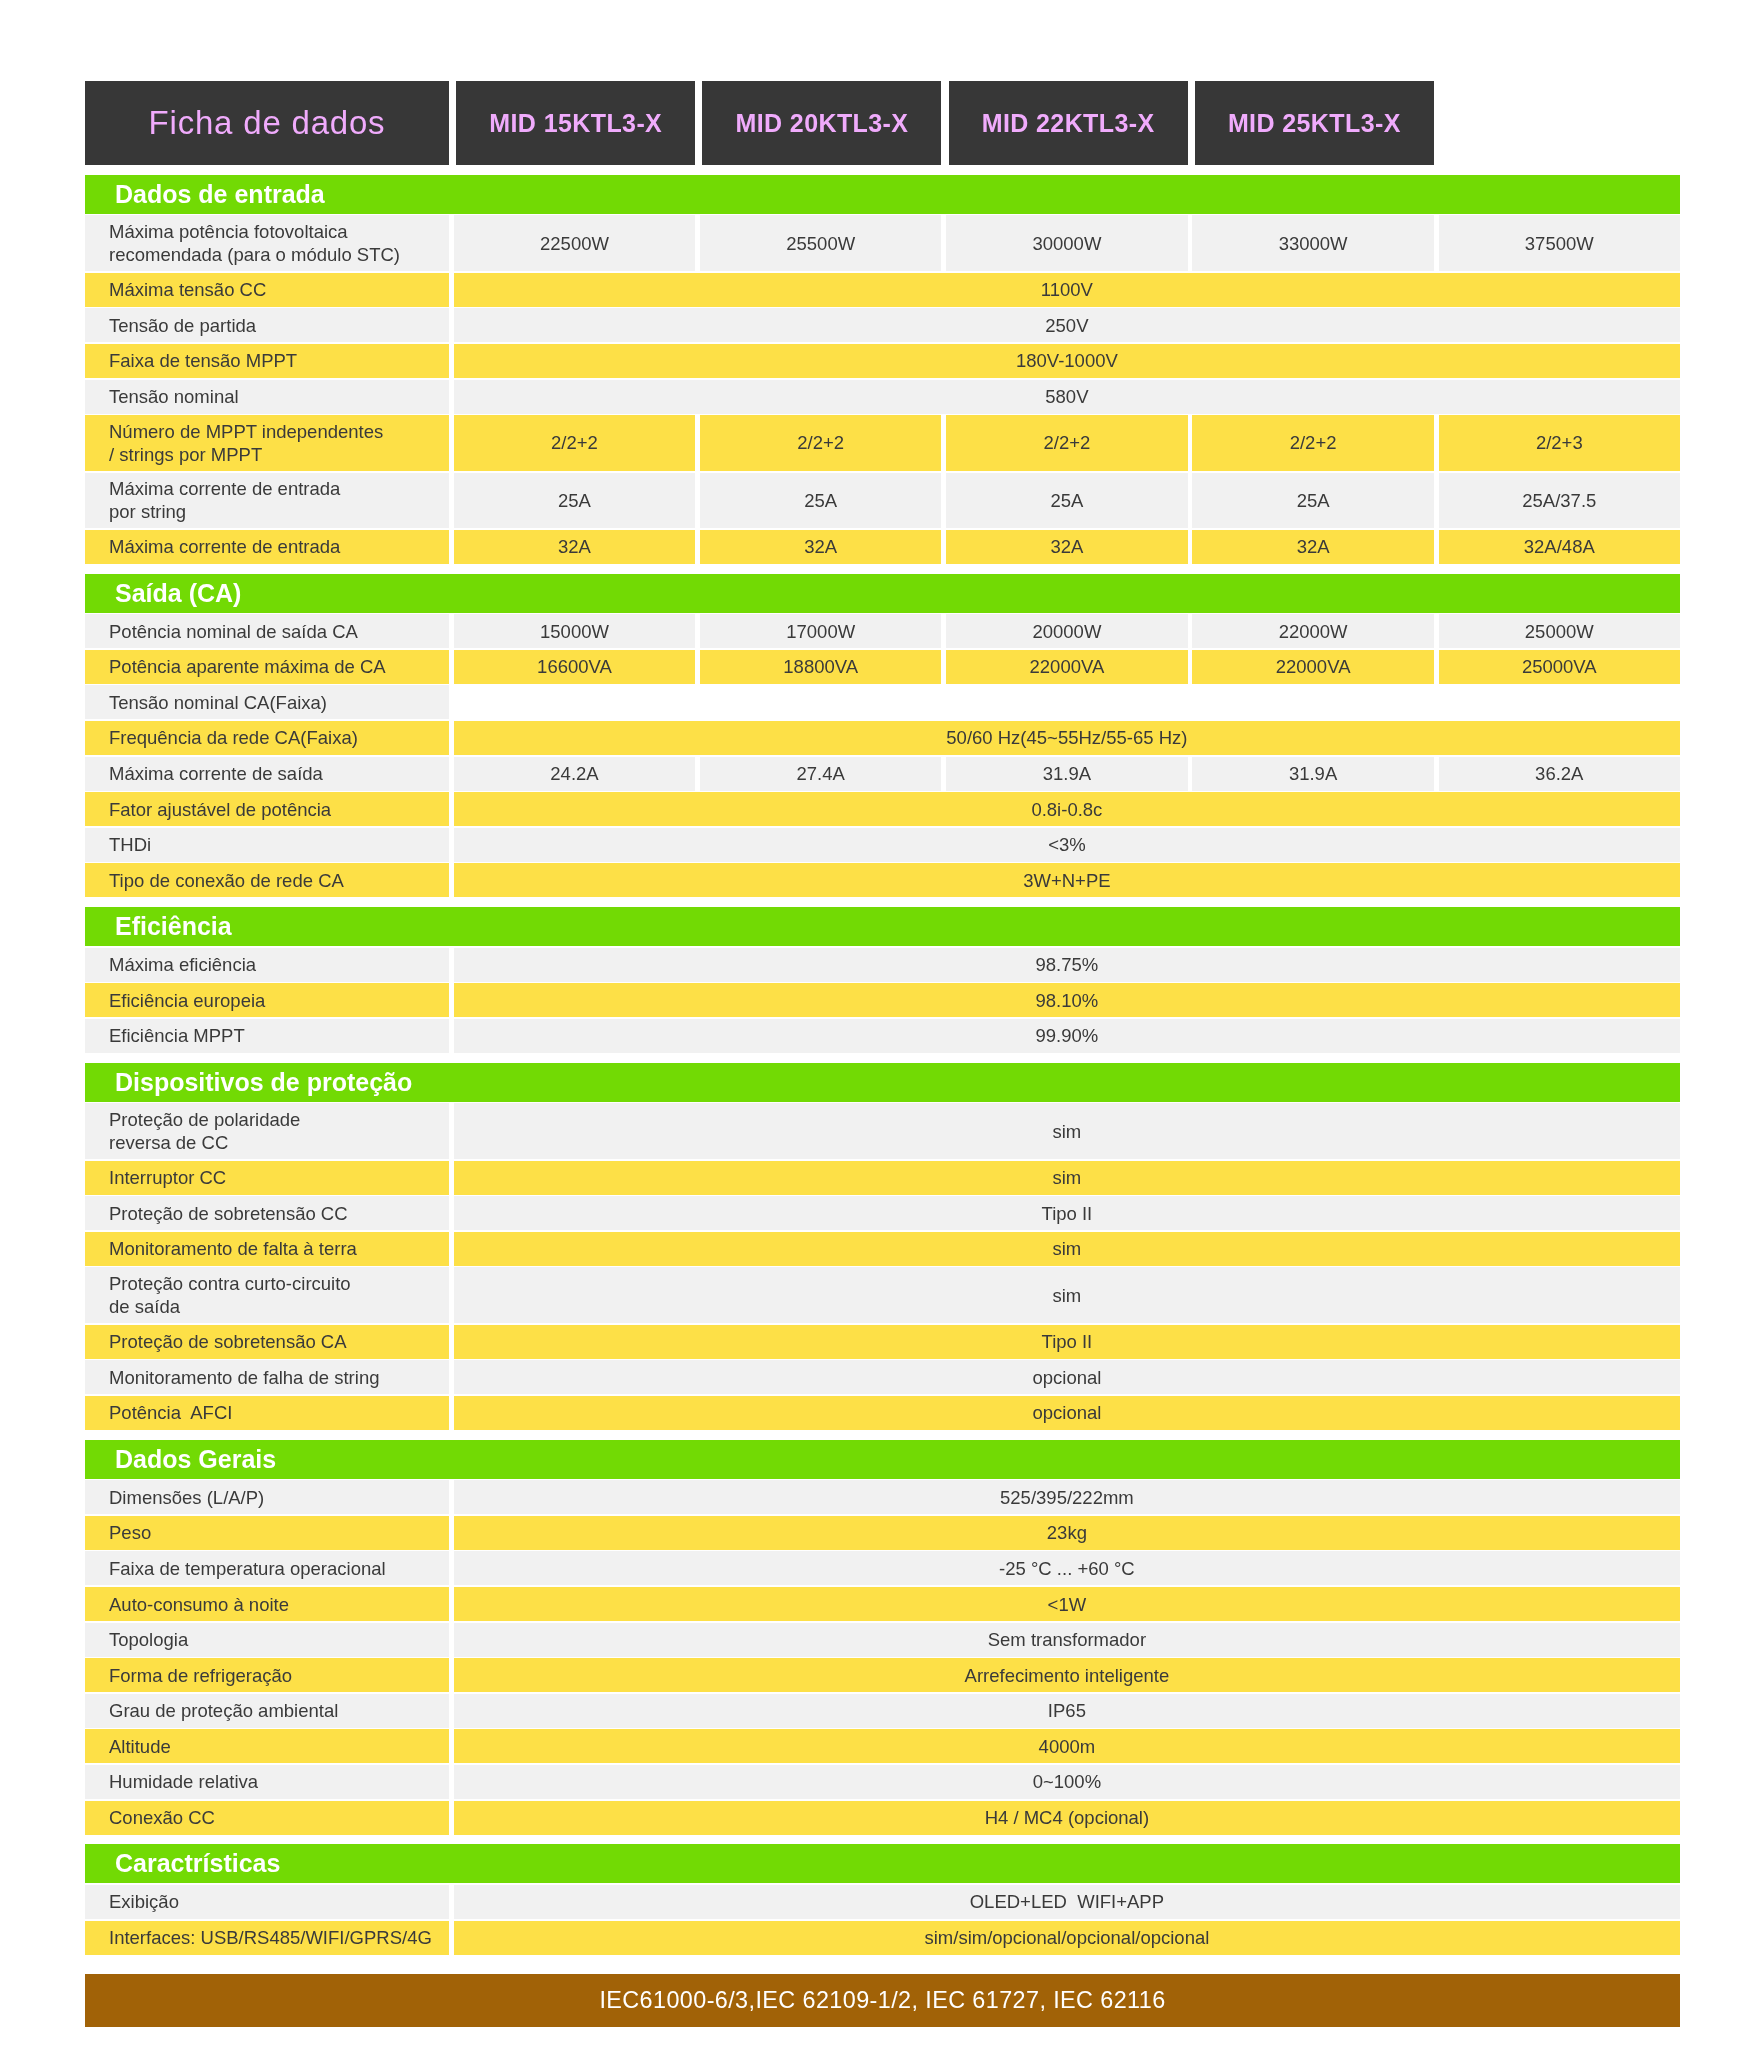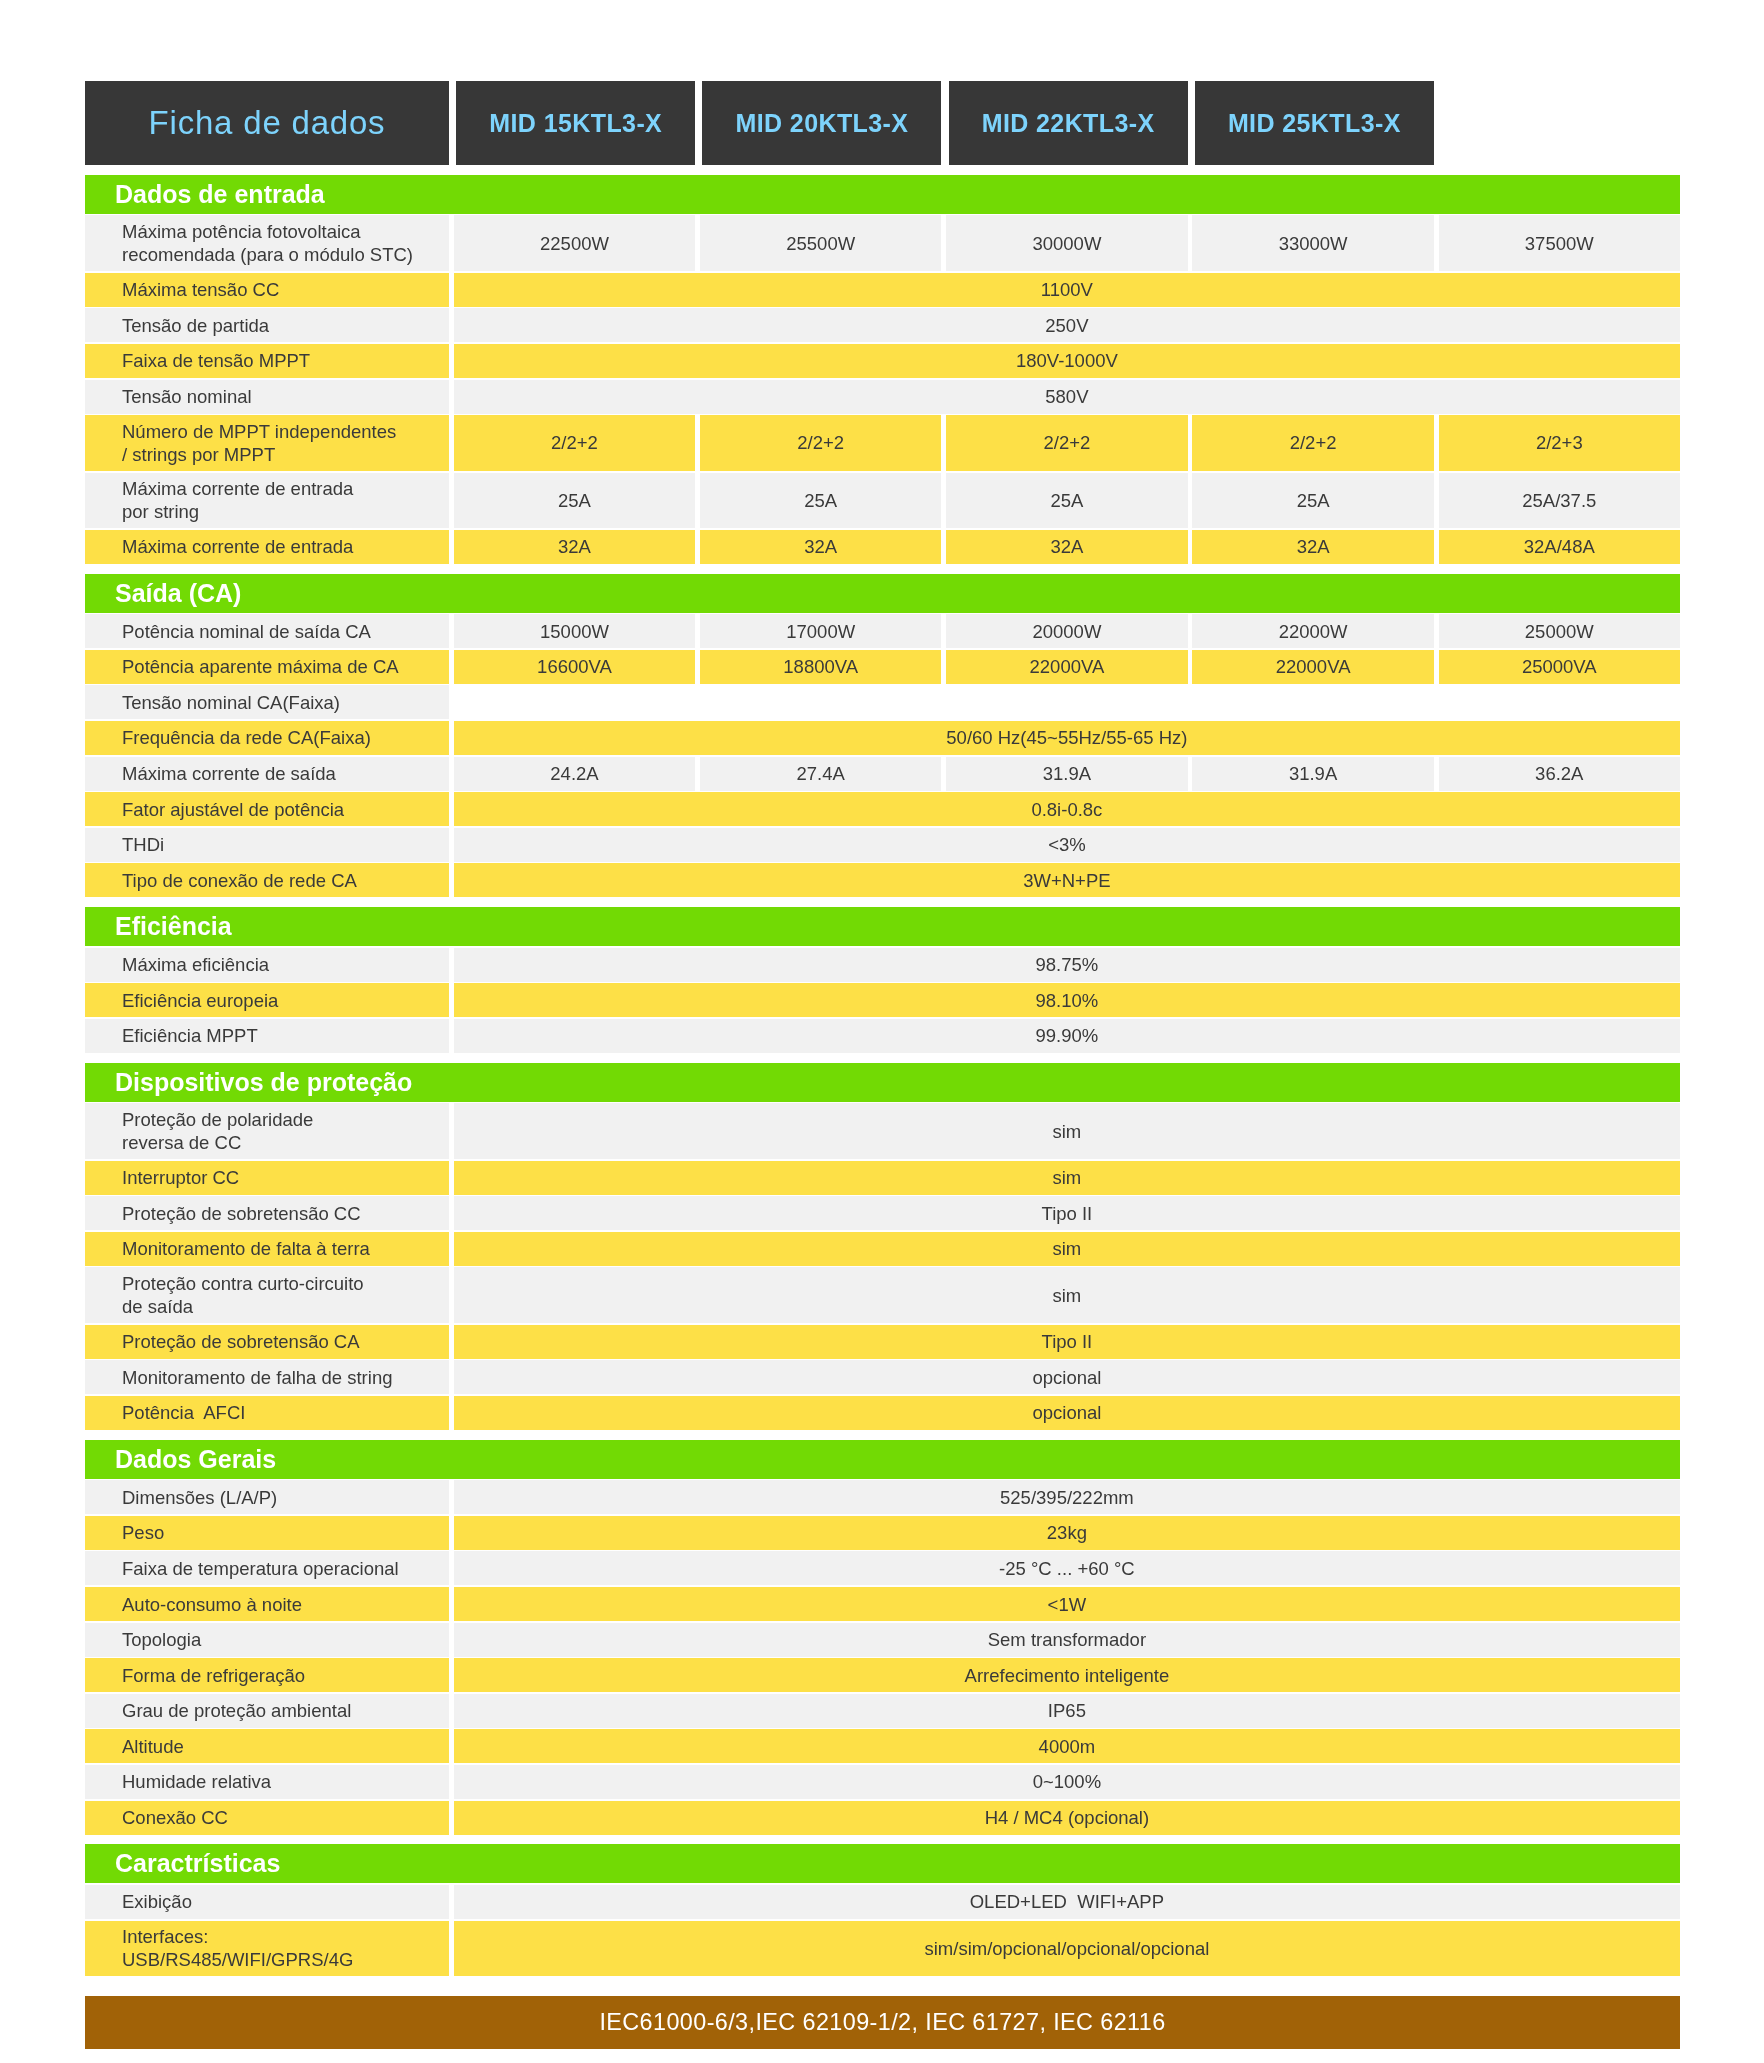--- a/index.html
+++ b/index.html
@@ -12,21 +12,21 @@
   }
   .page { padding:81px 85px 0 85px; box-sizing:border-box; }
 
   
   .hdr {
     display:grid;
     grid-template-columns:364px repeat(5, 1fr);
     column-gap:7.3px;
   }
   .hdr-box {
-    background:#373737; color:#7dd3fc;
+    background:#373737; color:#f0abfc;
     height:84px;
     display:flex; align-items:center; justify-content:center;
     font-weight:bold; font-size:25px;
     letter-spacing:0.4px;
   }
   .hdr-box.title { font-size:33px; font-weight:normal; letter-spacing:0.8px; }
 
   
   .bar {
     margin-top:9.7px;
@@ -46,21 +46,21 @@
   }
   .cell {
     display:flex; align-items:center;
     font-size:18.5px;
     min-height:34px;
     padding:4.8px 0;
     box-sizing:border-box;
     white-space:pre-wrap;
     line-height:1.25;
   }
-  .cell.label { padding-left:37px; padding-right:9.7px; justify-content:flex-start; }
+  .cell.label { padding-left:24px; padding-right:9.7px; justify-content:flex-start; }
   .cell.value { justify-content:center; text-align:center; }
   .cell.span5 { grid-column:2 / -1; }
   .row.light .cell { background:#f1f1f1; }
   .row.dark  .cell { background:#fde047; }
 
   
   .footer {
     margin-top:19.3px;
     background:#a16207; color:#ffffff;
     height:53px;

